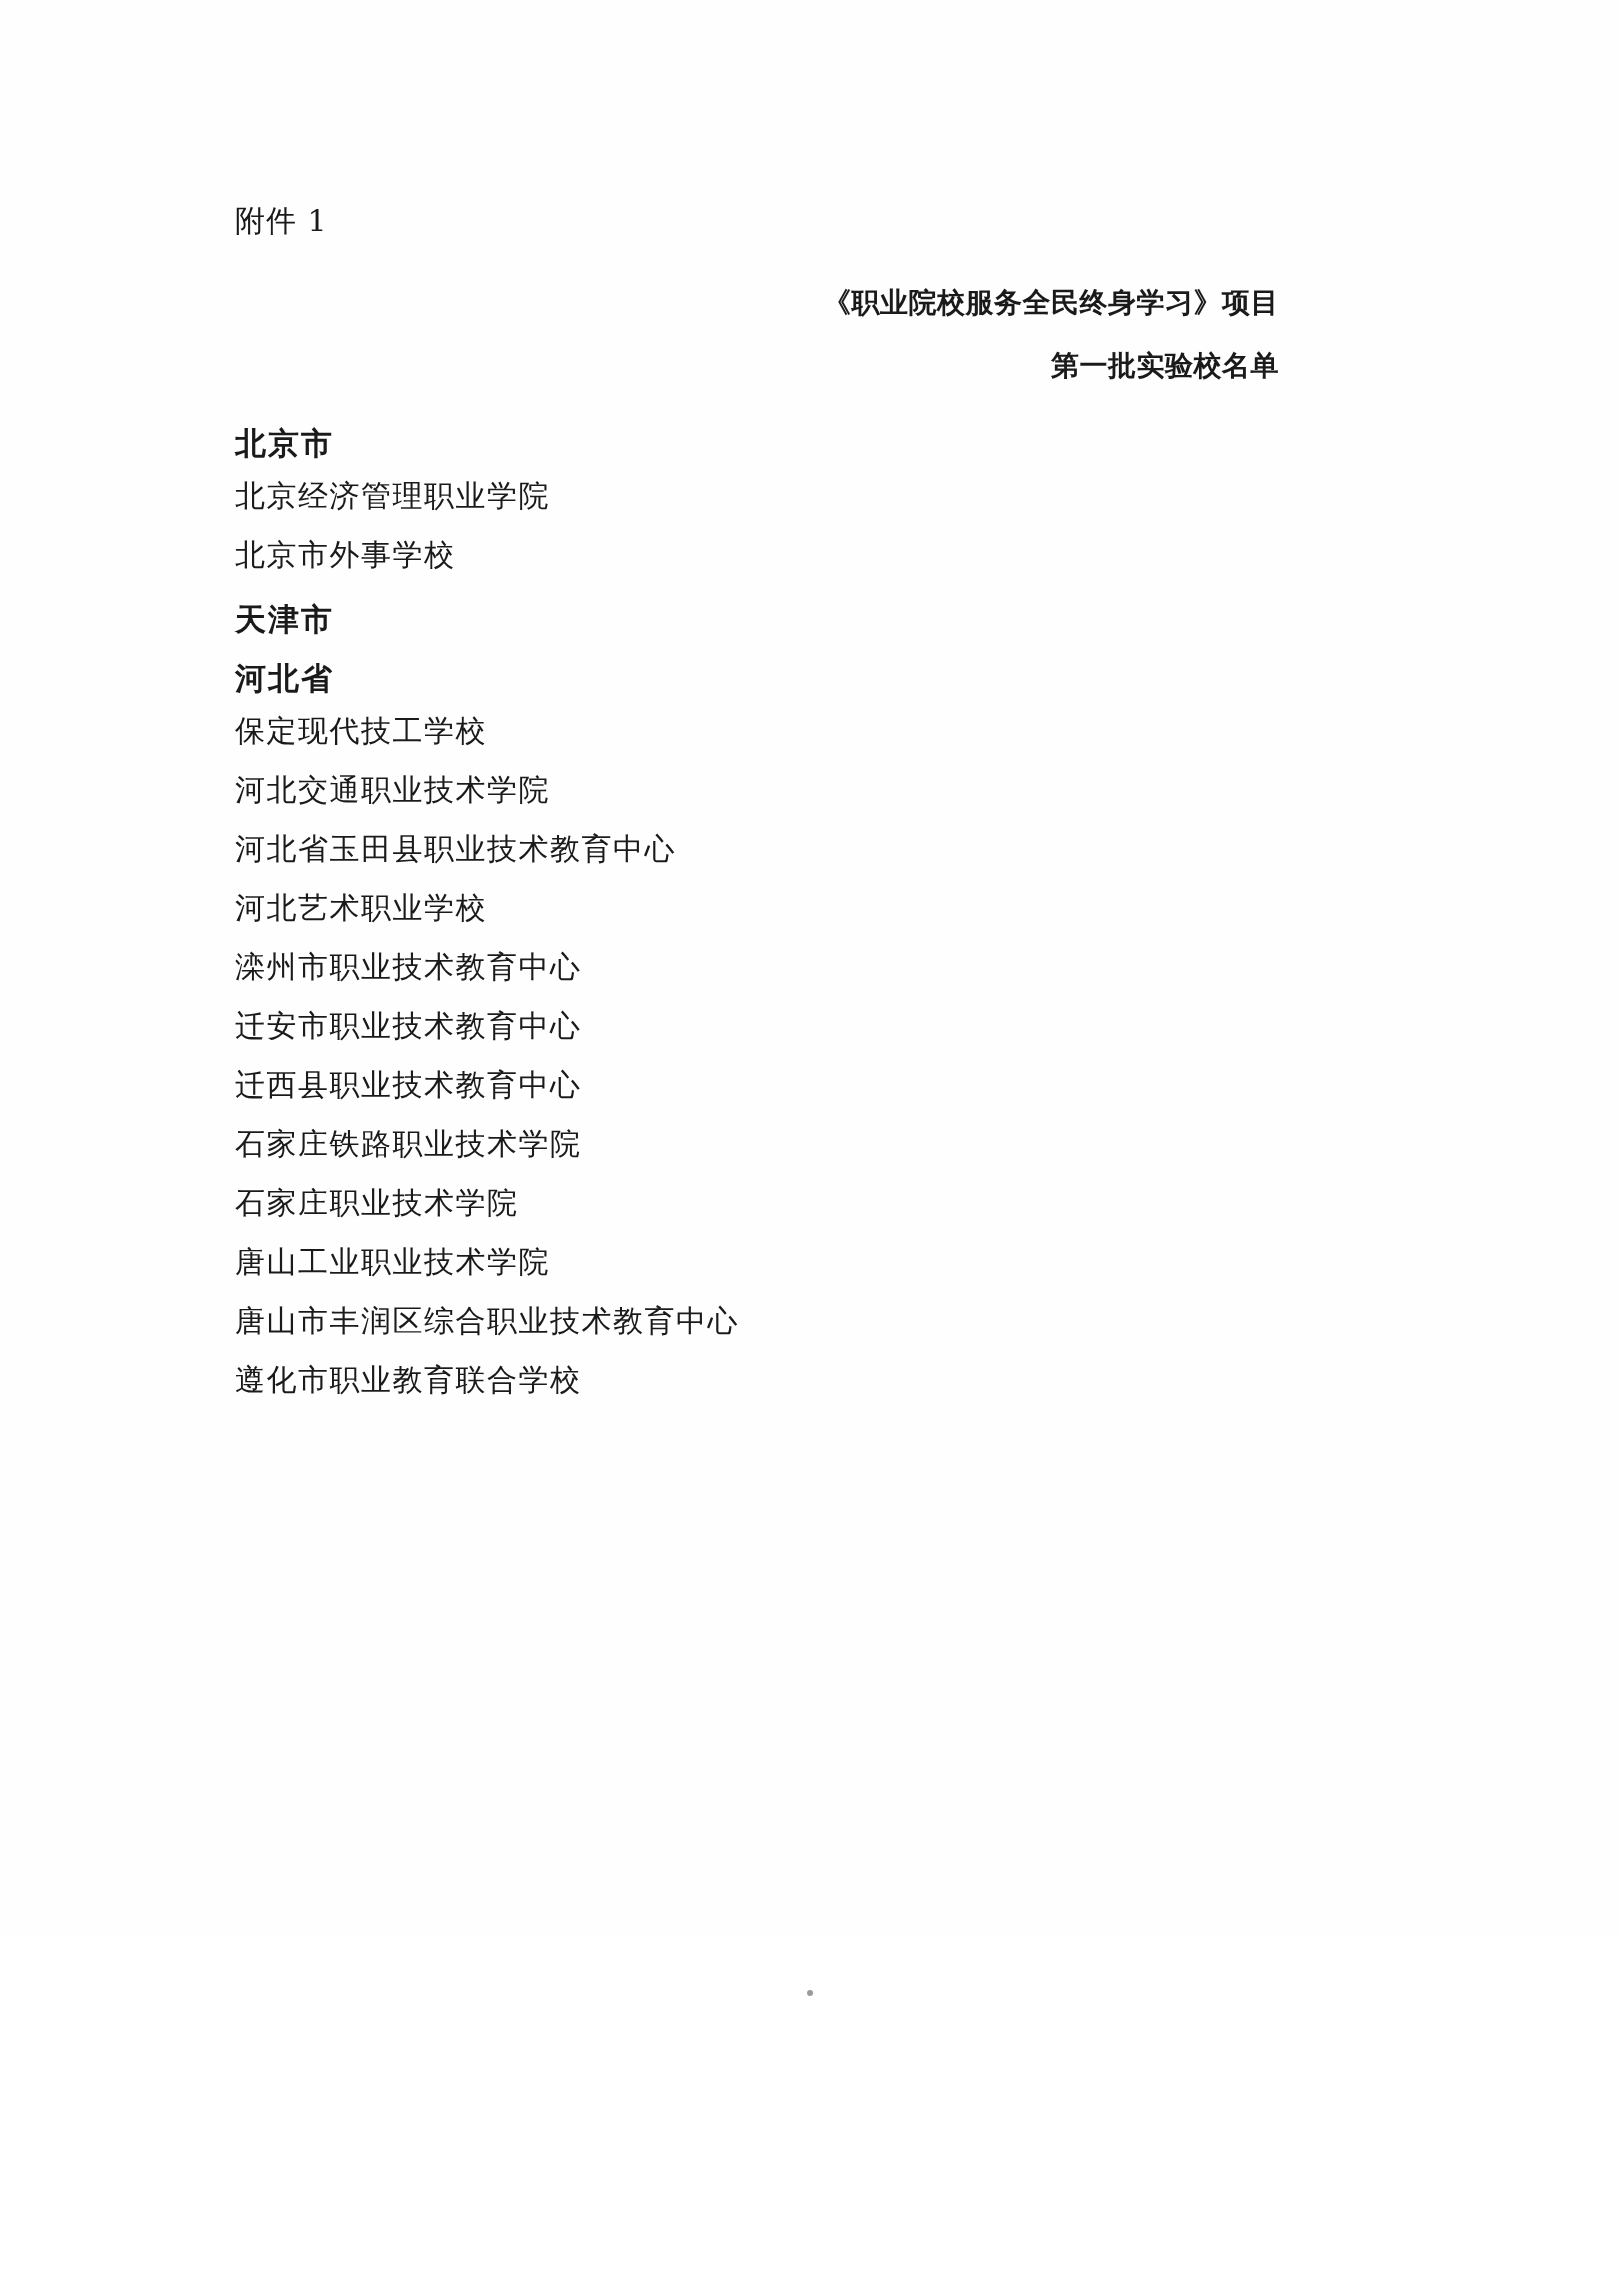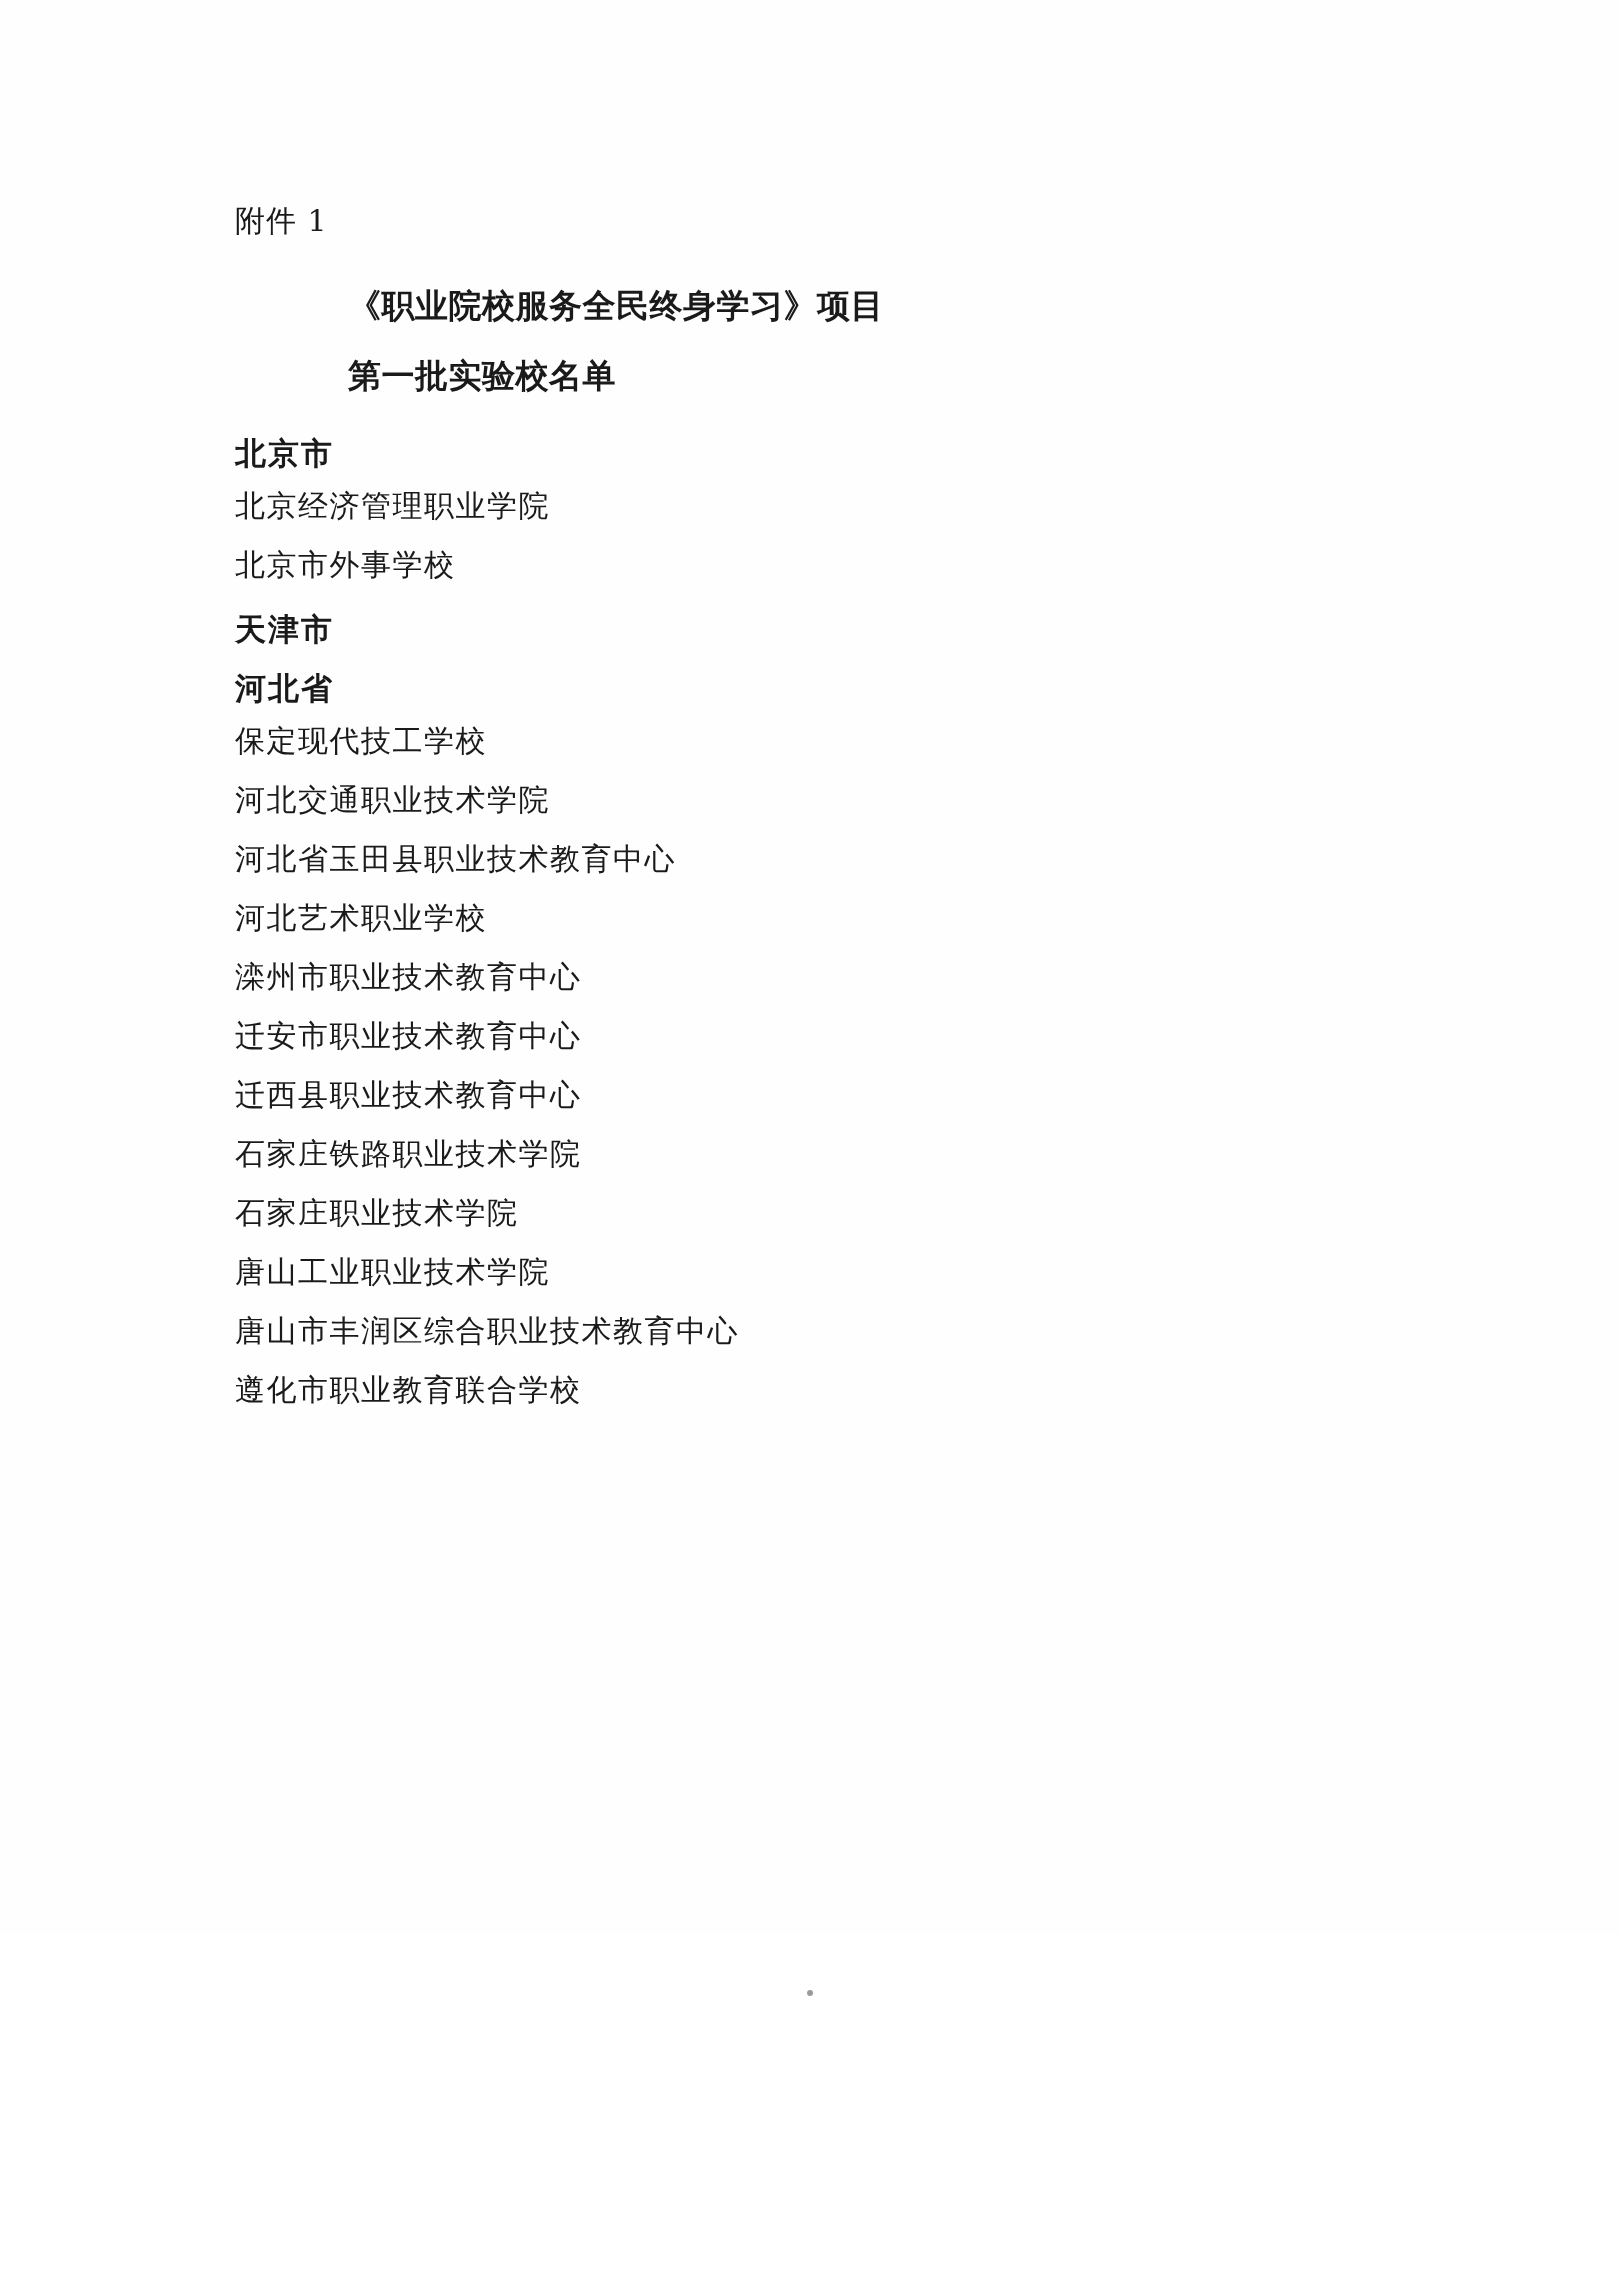--- a/index.html
+++ b/index.html
@@ -29,36 +29,37 @@
     top: 201px;
     width: 1157px;
   }
   .attachment-label {
     font-size: 30px;
     letter-spacing: 1px;
     margin-bottom: 47px;
     font-family: "DejaVu Serif", "Liberation Serif", serif;
   }
   .doc-title {
-    text-align: left;
-    font-size: 33px;
+    text-align: right;
+    font-size: 28px;
     font-weight: bold;
     line-height: 1.0;
     margin: 0 auto;
     width: 931px;
   }
   .doc-title .line1 {
     display: block;
     margin-bottom: 37px;
     letter-spacing: 0.5px;
   }
   .doc-title .line2 {
     display: block;
     margin-bottom: 41px;
     letter-spacing: 0.5px;
+    font-family: Liberation Mono, monospace;
   }
   .province {
     font-size: 31px;
     font-weight: bold;
     letter-spacing: 2px;
     margin-top: 17.6px;
     margin-bottom: 15.7px;
   }
   .school {
     font-size: 30px;

